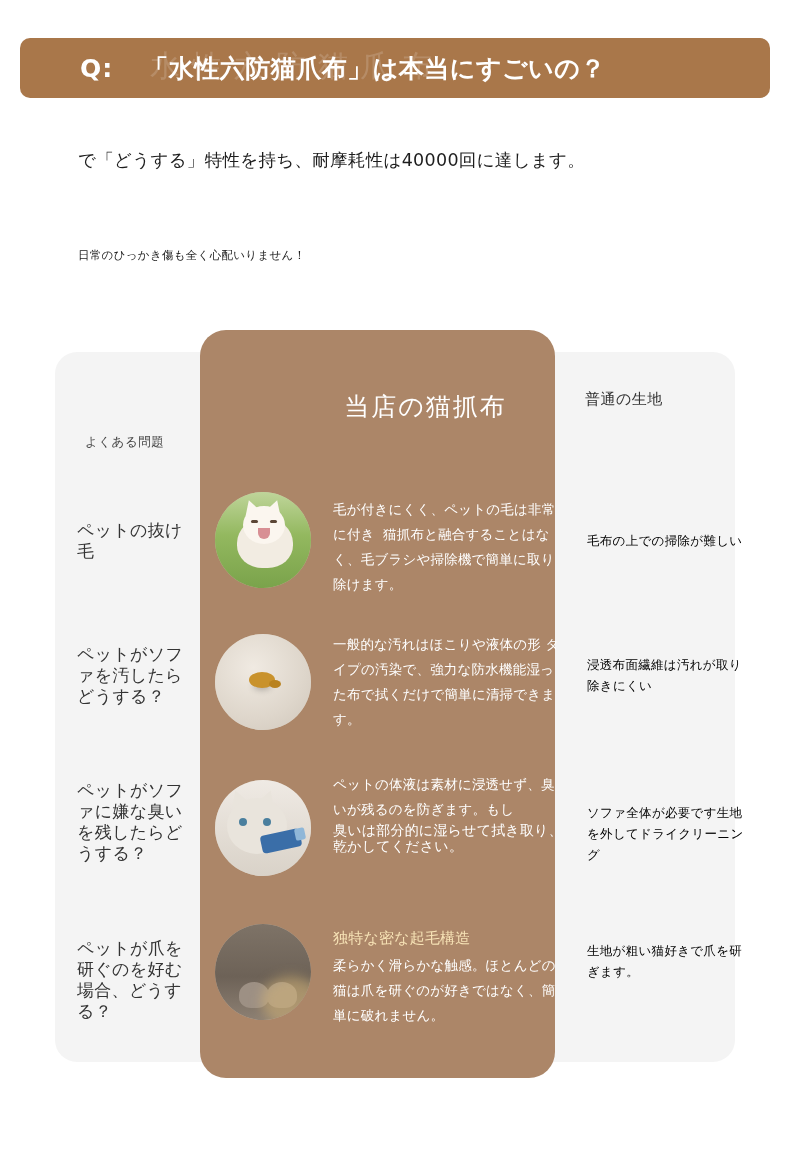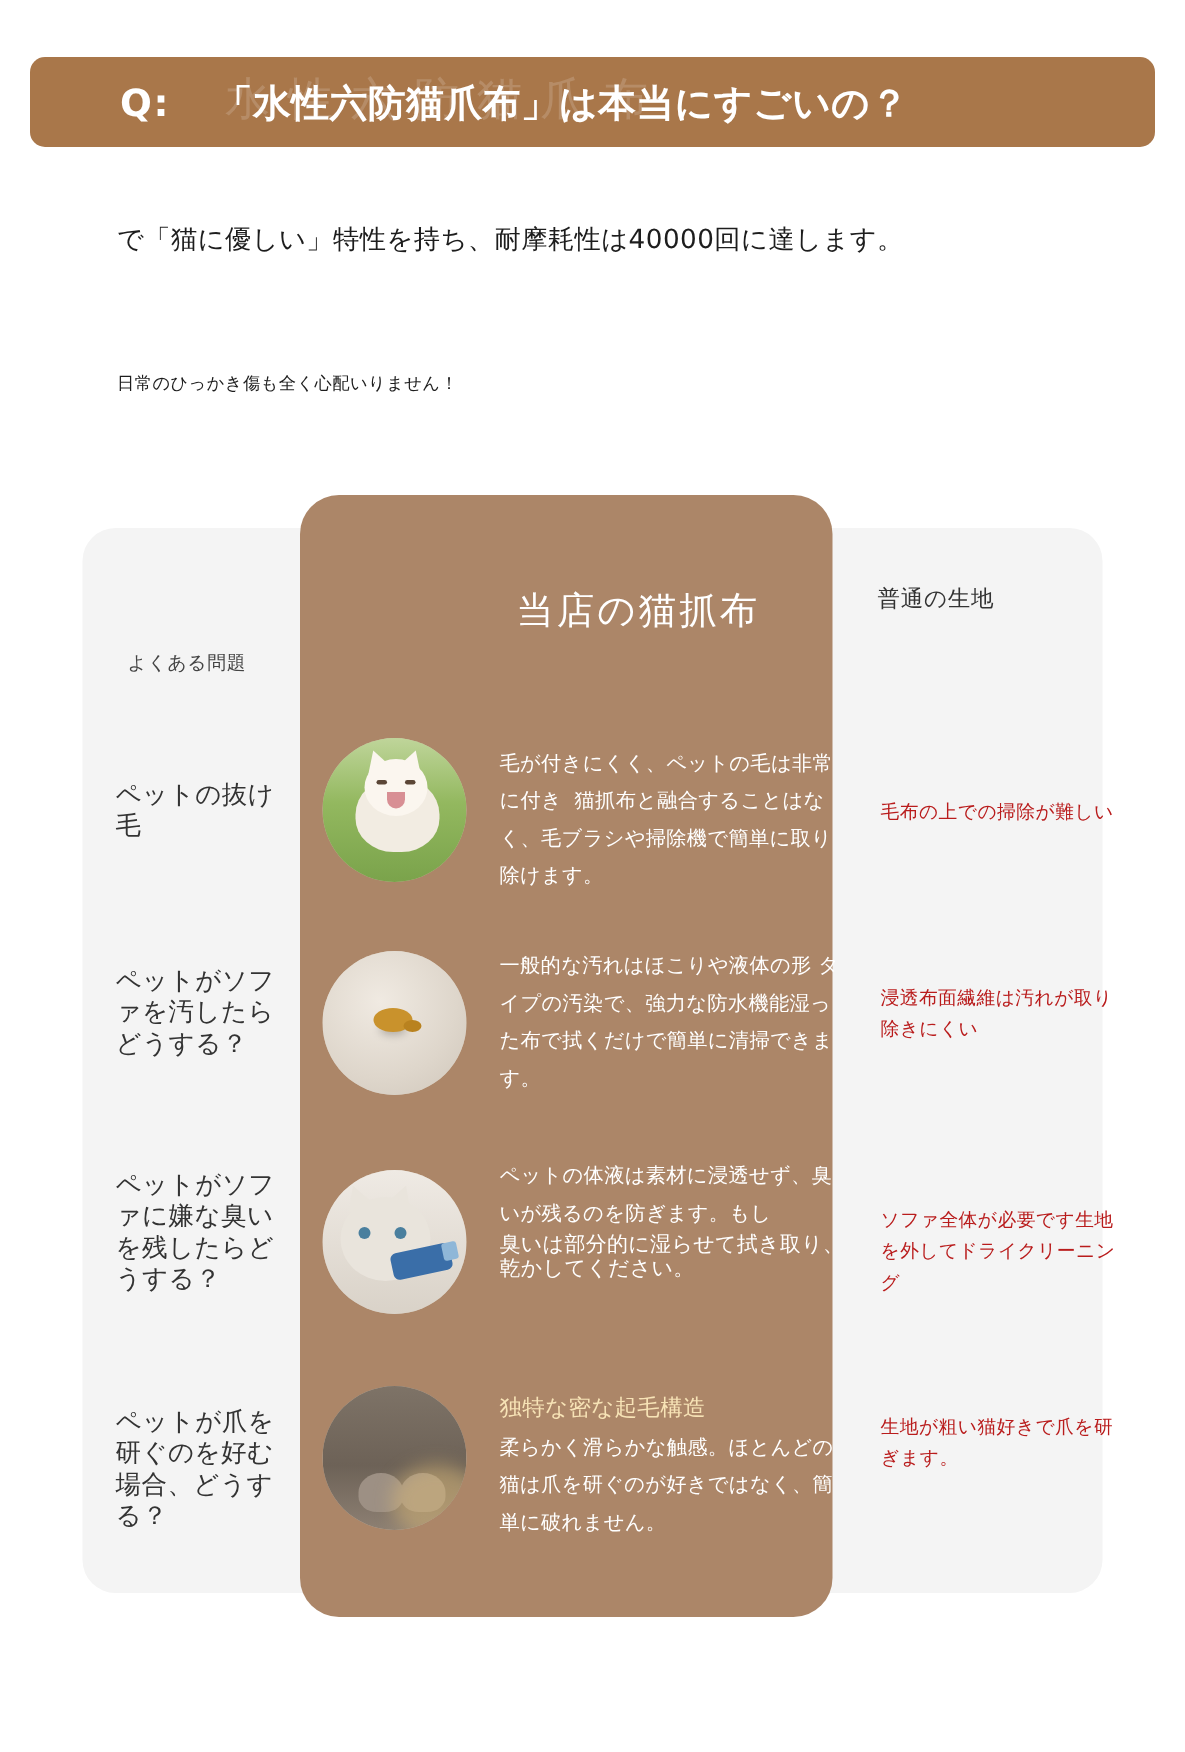--- a/index.html
+++ b/index.html
@@ -132,21 +132,21 @@
     width: 120px;
     color: #333333;
     font-size: 17px;
     line-height: 21px;
     letter-spacing: 0.3px;
   }
   .row-right {
     position: absolute;
     left: 532px;
     width: 160px;
-    color: #b91c1c;
+    color: #000000;
     font-size: 12.5px;
     line-height: 21px;
     letter-spacing: 0.3px;
   }
   .thumb {
     position: absolute;
     left: 160px;
     width: 96px; height: 96px;
     border-radius: 50%;
     overflow: hidden;
@@ -269,21 +269,21 @@
 
 <div class="page">
 
   <div class="qa-banner">
     <span class="q-mark">Q:</span>
     <span class="q-text">「水性六防猫爪布」は本当にすごいの？</span>
   </div>
   <div class="qa-watermark">水性六防猫爪布</div>
 
   <div class="intro">
-    <span class="line2">で「猫に優しい」特性を持ち、耐摩耗性は40000回に達します。</span>
+    <span class="line2">で「どうする」特性を持ち、耐摩耗性は40000回に達します。</span>
   </div>
   <div class="intro-note">日常のひっかき傷も全く心配いりません！</div>
 
   <div class="compare-wrap">
     <div class="compare-bg"></div>
     <div class="center-card"></div>
 
     <div class="center-title">当店の猫抓布</div>
     <div class="right-title">普通の生地</div>
     <div class="left-title">よくある問題</div>

